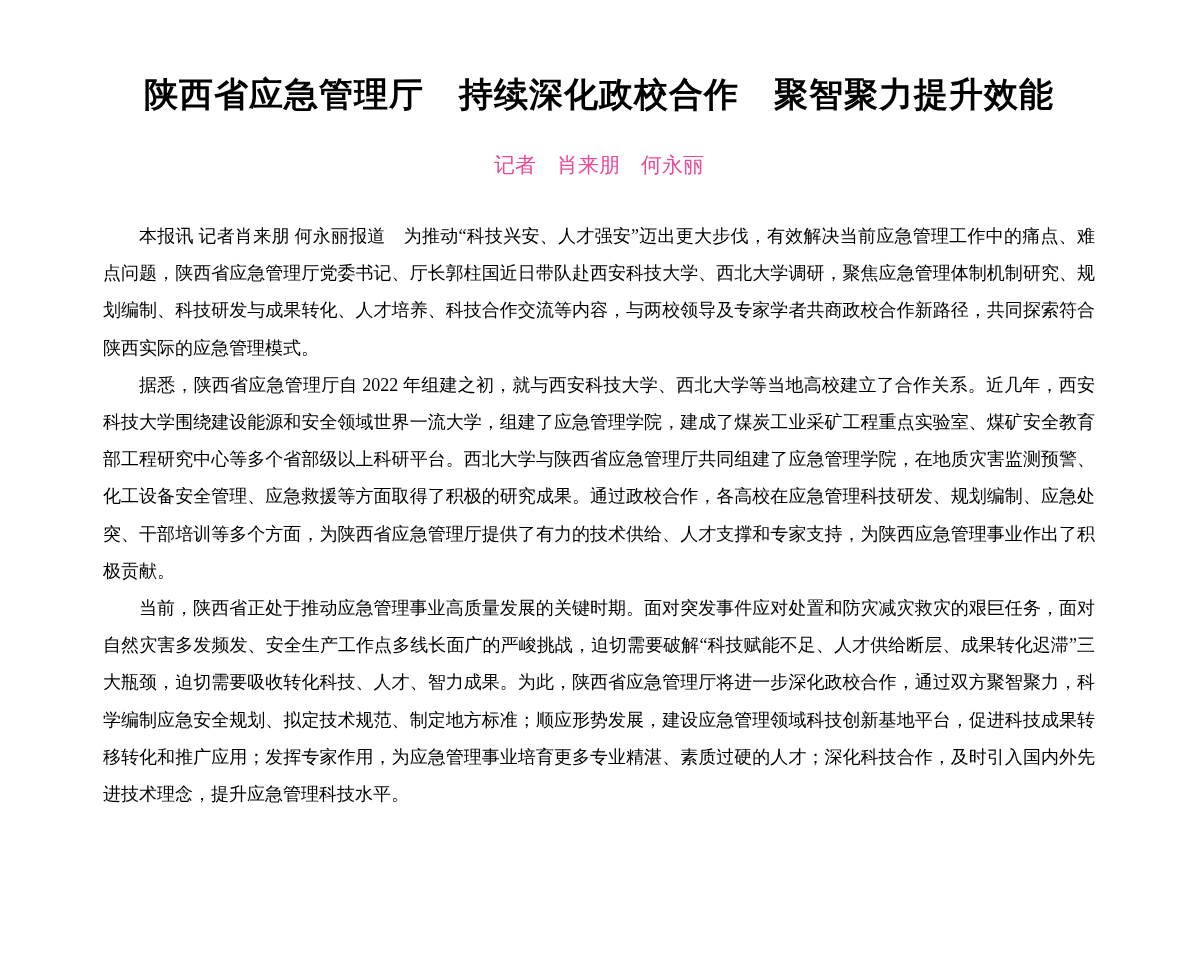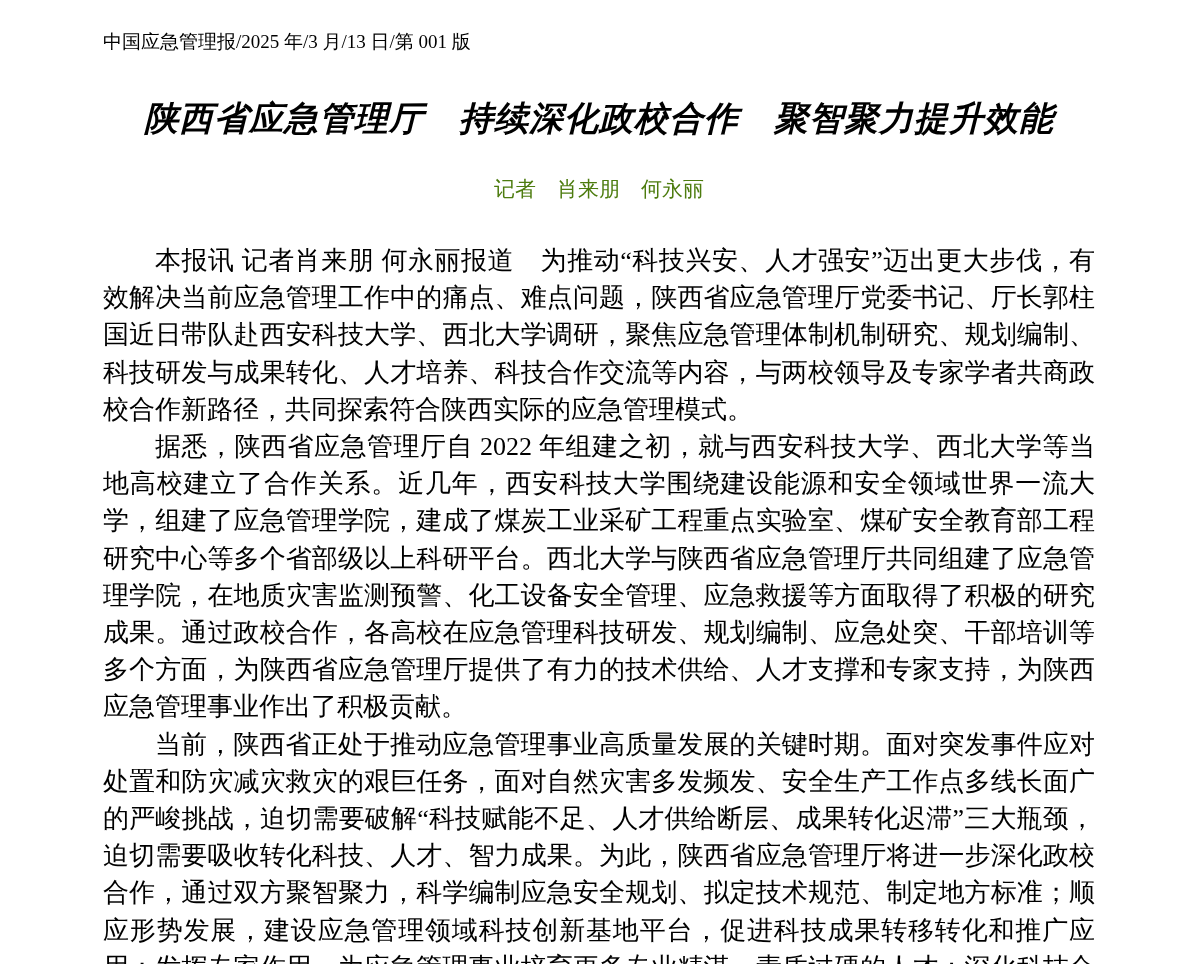--- a/index.html
+++ b/index.html
@@ -28,47 +28,45 @@
   }
   .article-title {
     margin: 44px 0 0 0;
     font-size: 34px;
     line-height: 42px;
     font-weight: bold;
     text-align: center;
     letter-spacing: 1px;
     color: #000000;
     white-space: nowrap;
-    font-style: italic;
   }
   .article-byline {
     margin-top: 36px;
     font-size: 21px;
     line-height: 26px;
     text-align: center;
-    color: #4d7c0f;
+    color: #ec4899;
   }
   .article-body {
     margin-top: 40px;
   }
   .article-body p {
     margin: 0;
-    font-size: 26px;
+    font-size: 18px;
     line-height: 37.2px;
     text-align: justify;
     text-indent: 2em;
     color: #000000;
     font-family: Liberation Serif, serif;
   }
 </style>
 </head>
 <body>
 
 <div class="page">
-  <div class="pub-header">中国应急管理报/2025 年/3 月/13 日/第 001 版</div>
 
   <h1 class="article-title">陕西省应急管理厅　持续深化政校合作　聚智聚力提升效能</h1>
 
   <div class="article-byline">记者　肖来朋　何永丽</div>
 
   <div class="article-body">
     <p>本报讯 记者肖来朋 何永丽报道　为推动“科技兴安、人才强安”迈出更大步伐，有效解决当前应急管理工作中的痛点、难点问题，陕西省应急管理厅党委书记、厅长郭柱国近日带队赴西安科技大学、西北大学调研，聚焦应急管理体制机制研究、规划编制、科技研发与成果转化、人才培养、科技合作交流等内容，与两校领导及专家学者共商政校合作新路径，共同探索符合陕西实际的应急管理模式。</p>
     <p>据悉，陕西省应急管理厅自 2022 年组建之初，就与西安科技大学、西北大学等当地高校建立了合作关系。近几年，西安科技大学围绕建设能源和安全领域世界一流大学，组建了应急管理学院，建成了煤炭工业采矿工程重点实验室、煤矿安全教育部工程研究中心等多个省部级以上科研平台。西北大学与陕西省应急管理厅共同组建了应急管理学院，在地质灾害监测预警、化工设备安全管理、应急救援等方面取得了积极的研究成果。通过政校合作，各高校在应急管理科技研发、规划编制、应急处突、干部培训等多个方面，为陕西省应急管理厅提供了有力的技术供给、人才支撑和专家支持，为陕西应急管理事业作出了积极贡献。</p>
     <p>当前，陕西省正处于推动应急管理事业高质量发展的关键时期。面对突发事件应对处置和防灾减灾救灾的艰巨任务，面对自然灾害多发频发、安全生产工作点多线长面广的严峻挑战，迫切需要破解“科技赋能不足、人才供给断层、成果转化迟滞”三大瓶颈，迫切需要吸收转化科技、人才、智力成果。为此，陕西省应急管理厅将进一步深化政校合作，通过双方聚智聚力，科学编制应急安全规划、拟定技术规范、制定地方标准；顺应形势发展，建设应急管理领域科技创新基地平台，促进科技成果转移转化和推广应用；发挥专家作用，为应急管理事业培育更多专业精湛、素质过硬的人才；深化科技合作，及时引入国内外先进技术理念，提升应急管理科技水平。</p>
   </div>

